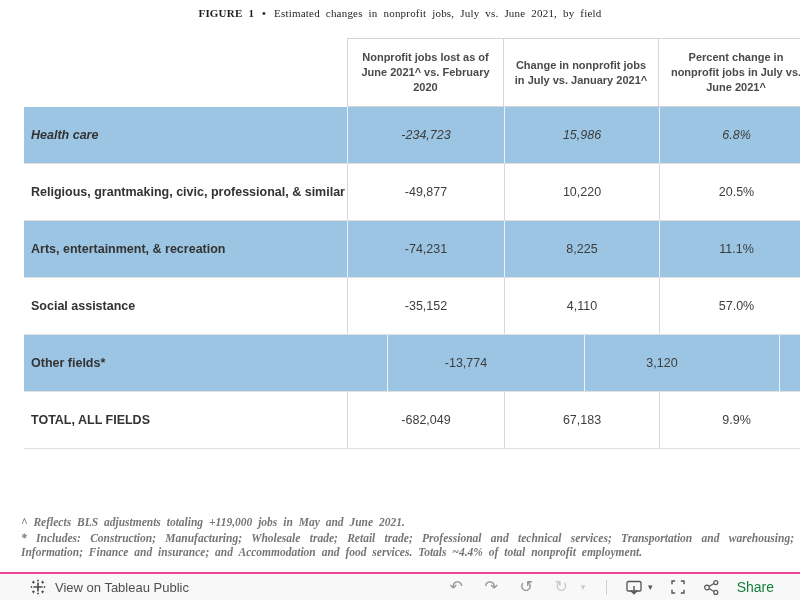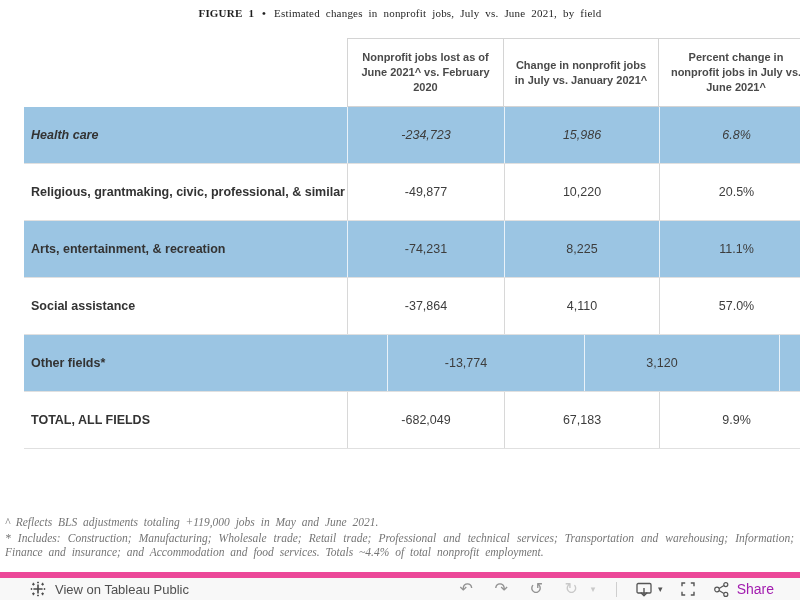--- a/index.html
+++ b/index.html
@@ -44,43 +44,43 @@
     font-weight:bold; color:#333333; font-size:12.5px;
   }
   .trow.alt .cell.num { border-left-color:#e9f2f9; border-right-color:#e9f2f9; }
 
   
   .notes {
     position:absolute; top:515px; left:5px; width:789px;
     font-family:"Liberation Serif", serif; font-style:italic;
     font-size:11.5px; color:#757575; line-height:1.28;
   }
-  .notes p { margin:0 0 1px 0; text-align:justify; word-spacing:3px; }
+  .notes p { margin:0 0 1px 16px; text-align:justify; word-spacing:3px;font-weight:bold; }
 
   
   .toolbar {
     position:absolute; left:0; bottom:0; width:800px; height:28px;
-    background:#f8f8f8; border-top:6px solid #ec4899; box-sizing:border-box;
+    background:#f8f8f8; border-top:2px solid #ec4899; box-sizing:border-box;
     display:flex; align-items:center; justify-content:space-between;
     padding:0 26px 0 30px;
   }
   .tb-left { display:flex; align-items:center; gap:9px; cursor:pointer; }
   .tb-left .view-label { font-size:13px; color:#4f4f4f; }
   .tb-right { display:flex; align-items:center; gap:15px; }
   .tb-btn {
     display:flex; align-items:center; justify-content:center;
     width:20px; height:20px; cursor:pointer;
   }
   .glyph { font-family:"DejaVu Sans", sans-serif; font-size:16px; color:#929292; line-height:1; }
   .glyph.disabled { color:#c9c9c9; }
   .caret { font-size:9px; color:#555555; line-height:1; }
   .caret.disabled { color:#c9c9c9; }
   .tb-sep { width:1px; height:15px; background:#cfcfcf; margin:0 3px; }
   .tb-group { display:flex; align-items:center; gap:5px; cursor:pointer; }
-  .share-label { font-size:14px; color:#a21caf; margin-left:2px; }
+  .share-label { font-size:14px; color:#15803d; margin-left:12px; }
   svg.ico { display:block; }
 </style>
 </head>
 <body>
 
 <div class="stage">
 
   <div class="fig-title">
     <span class="fig-label">FIGURE 1</span>
     <span class="bullet">•</span>
@@ -113,21 +113,21 @@
 
     <div class="grid-row trow alt" style="background: rgb(155, 197, 227);">
       <div class="cell lbl">Arts, entertainment, &amp; recreation</div>
       <div class="cell num">-74,231</div>
       <div class="cell num">8,225</div>
       <div class="cell num">11.1%</div>
     </div>
 
     <div class="grid-row trow">
       <div class="cell lbl">Social assistance</div>
-      <div class="cell num">-37,864</div>
+      <div class="cell num">-35,152</div>
       <div class="cell num">4,110</div>
       <div class="cell num">57.0%</div>
     </div>
 
     <div class="grid-row trow alt" style="background: rgb(155, 197, 227); gap: 40px;">
       <div class="cell lbl">Other fields*</div>
       <div class="cell num">-13,774</div>
       <div class="cell num">3,120</div>
       <div class="cell num">22.7%</div>
     </div>

